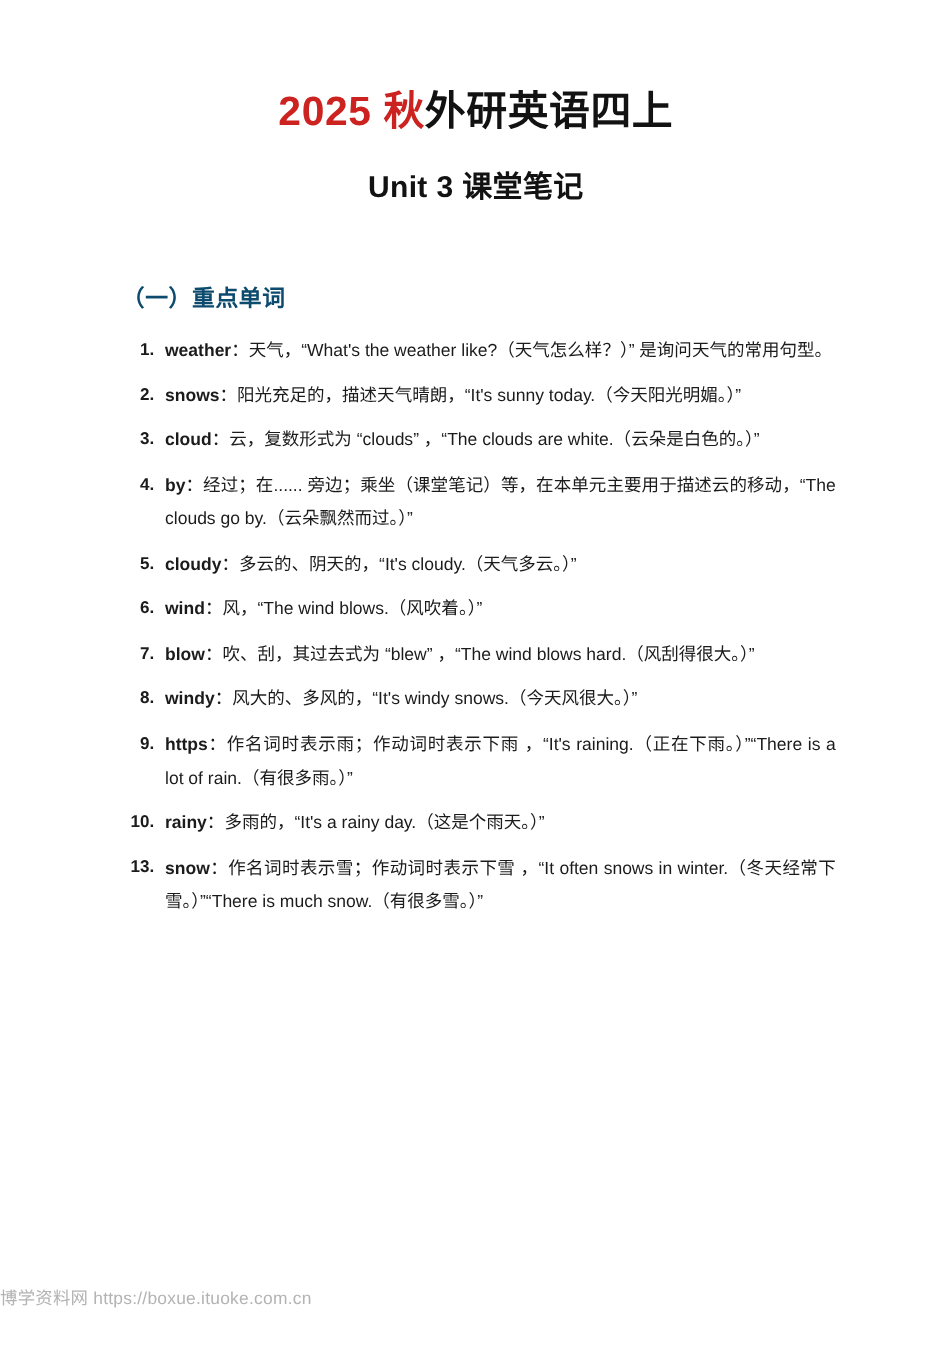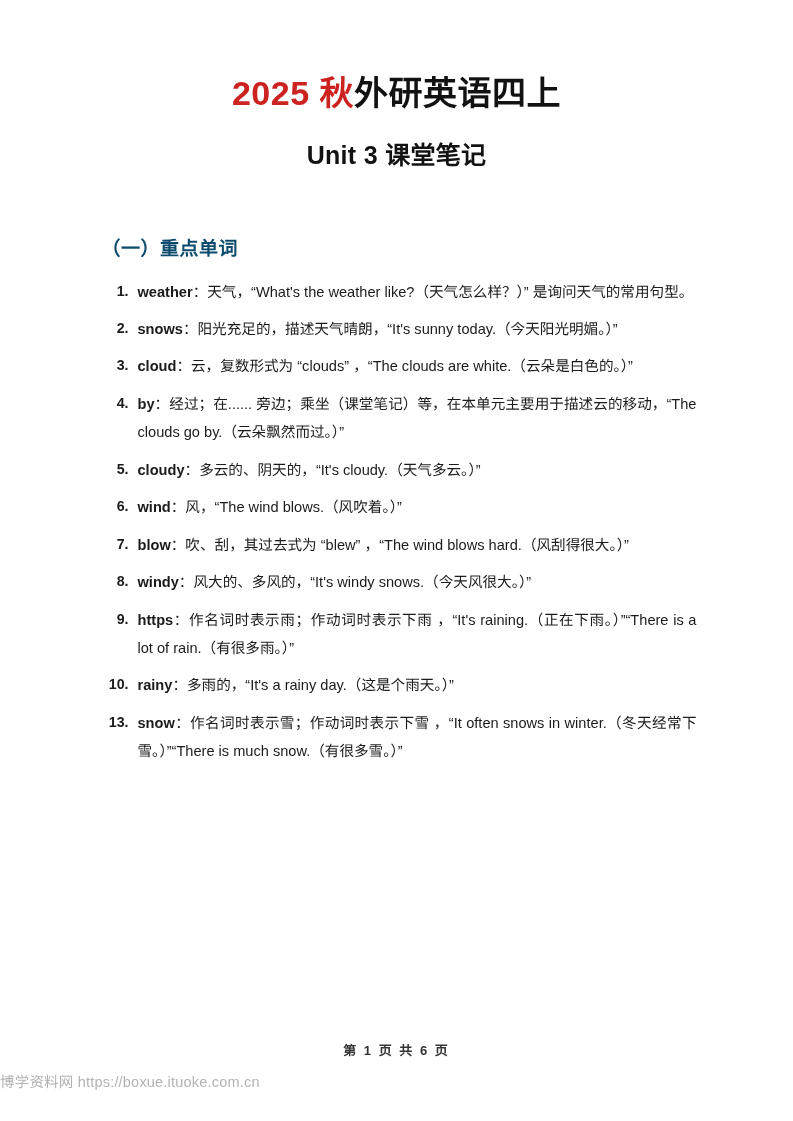--- a/index.html
+++ b/index.html
@@ -203,17 +203,16 @@
       </li>
 
       <li class="vocab-item">
         <span class="vocab-num">13.</span>
         <span class="vocab-body"><span class="hw">snow</span><span>：作名词时表示雪；作动词时表示下雪 ，“It often snows in winter.（冬天经常下雪。）”“There is much snow.（有很多雪。）”</span></span>
       </li>
 
     </ol>
   </div>
 
-  <div class="page-footer">第 1 页 共 6 页</div>
 
   <div class="watermark">博学资料网 https://boxue.ituoke.com.cn</div>
 
 </div>
 
 </body></html>

